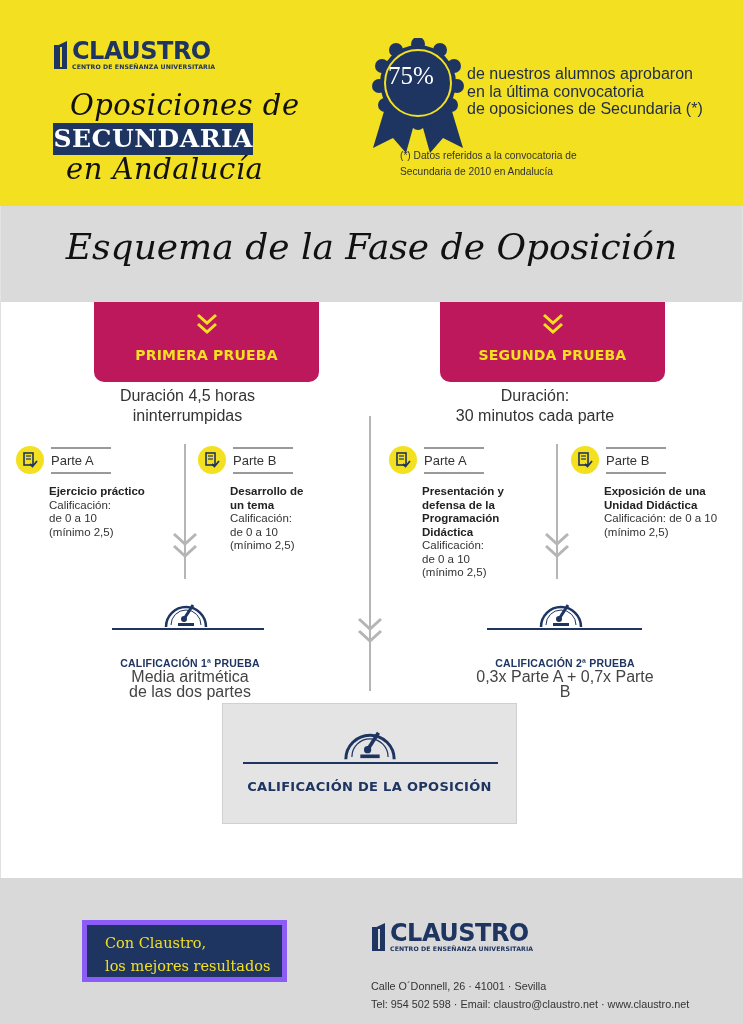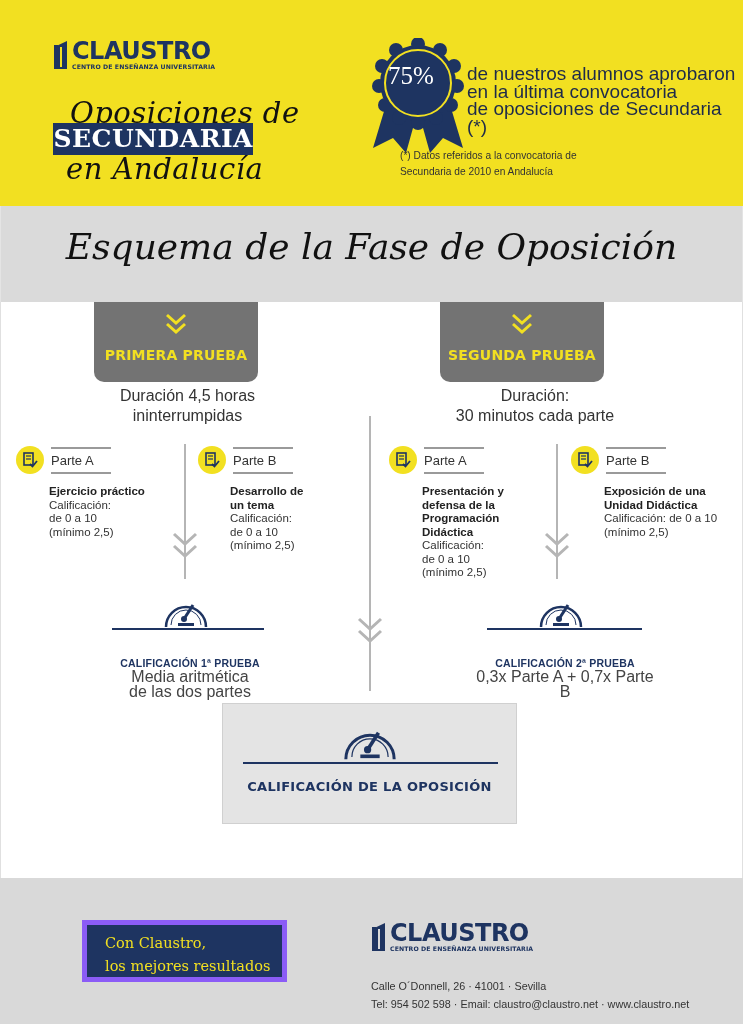--- a/index.html
+++ b/index.html
@@ -10,35 +10,35 @@
   .logo { position: absolute; display: flex; align-items: flex-start; }
   .logo .book { width: 14px; height: 28px; position: relative; margin-right: 4px; margin-top: 1px; }
   .logo .book .spine { position: absolute; left: 0; top: 4px; width: 4px; height: 24px; background: #1e3461; }
   .logo .book .page { position: absolute; left: 4px; top: 0; width: 9px; height: 28px; background: #1e3461; clip-path: polygon(0 15%, 100% 0, 100% 100%, 0 100%); }
   .logo .book .page::after { content: ""; position: absolute; left: 2px; top: 6px; width: 2px; height: 20px; background: #f2e021; }
   .logo .words { display: flex; flex-direction: column; }
   .logo .brand { font-family: "DejaVu Sans", sans-serif; font-weight: bold; color: #1e3461; font-size: 24px; letter-spacing: -0.5px; line-height: 22px; }
   .logo .sub { font-family: "DejaVu Sans", sans-serif; font-weight: bold; color: #1e3461; font-size: 6.2px; letter-spacing: 0.1px; line-height: 10px; }
 
   .script { font-family: "DejaVu Serif", serif; font-style: italic; color: #111; }
-  .title-1 { position: absolute; left: 70px; top: 96px; font-size: 29px; letter-spacing: 0.5px; text-align: center; }
+  .title-1 { position: absolute; left: 70px; top: 88px; font-size: 29px; letter-spacing: 0.5px; text-align: center; }
   .title-box { position: absolute; left: 53px; top: 123px; width: 200px; height: 32px; background: #1e3461; color: #fff; font-family: "DejaVu Serif", serif; font-weight: bold; font-size: 25px; text-align: right; line-height: 32px; letter-spacing: 0.5px; }
   .title-3 { position: absolute; left: 66px; top: 152px; font-size: 29px; letter-spacing: 0.5px; }
 
   .badge { position: absolute; left: 368px; top: 38px; width: 100px; height: 115px; }
   .badge-text { position: absolute; left: 376px; top: 62px; width: 70px; text-align: center; color: #fff; font-family: "Liberation Serif", serif; font-size: 25px; }
-  .stat-text { position: absolute; left: 467px; top: 65px; font-size: 19px; color: #1e2b4a; line-height: 17.5px; }
+  .stat-text { position: absolute; left: 467px; top: 65px; font-size: 16px; color: #1e2b4a; line-height: 17.5px; }
   .foot-note { position: absolute; left: 400px; top: 148px; font-size: 10.2px; color: #333; line-height: 16px; }
 
   .gray-band { position: absolute; left: 0; top: 206px; width: 743px; height: 96px; background: #dadada; border-left: 1px solid #e4e4e4; border-right: 1px solid #e4e4e4; }
   .main-title { position: absolute; left: 0; top: 226px; width: 743px; text-align: center; font-size: 36px; color: #111; }
 
   .content { position: absolute; left: 0; top: 302px; width: 743px; height: 576px; background: #fff; border-left: 1px solid #e0e0e0; border-right: 1px solid #e0e0e0; }
 
-  .test-tab { position: absolute; width: 164px; height: 80px; background: #737373; border-radius: 0 0 10px 10px; }
+  .test-tab { position: absolute; width: 225px; height: 80px; background: #be185d; border-radius: 0 0 10px 10px; }
   .test-tab .chev { position: absolute; left: 50%; top: 10px; transform: translateX(-50%); }
   .test-tab .label { position: absolute; left: 0; width: 100%; top: 45px; text-align: center; color: #f2e021; font-family: "DejaVu Sans", sans-serif; font-weight: bold; font-size: 14px; letter-spacing: 0.2px; }
 
   .duration { position: absolute; text-align: center; font-size: 16px; color: #333; line-height: 20px; }
 
   .vline { position: absolute; width: 2px; background: #b5b5b5; }
   .gchev { position: absolute; }
 
   .part-head { position: absolute; display: flex; align-items: center; }
   .part-icon { width: 28px; height: 28px; border-radius: 50%; background: #f2e021; display: flex; align-items: center; justify-content: center; margin-right: 7px; }

